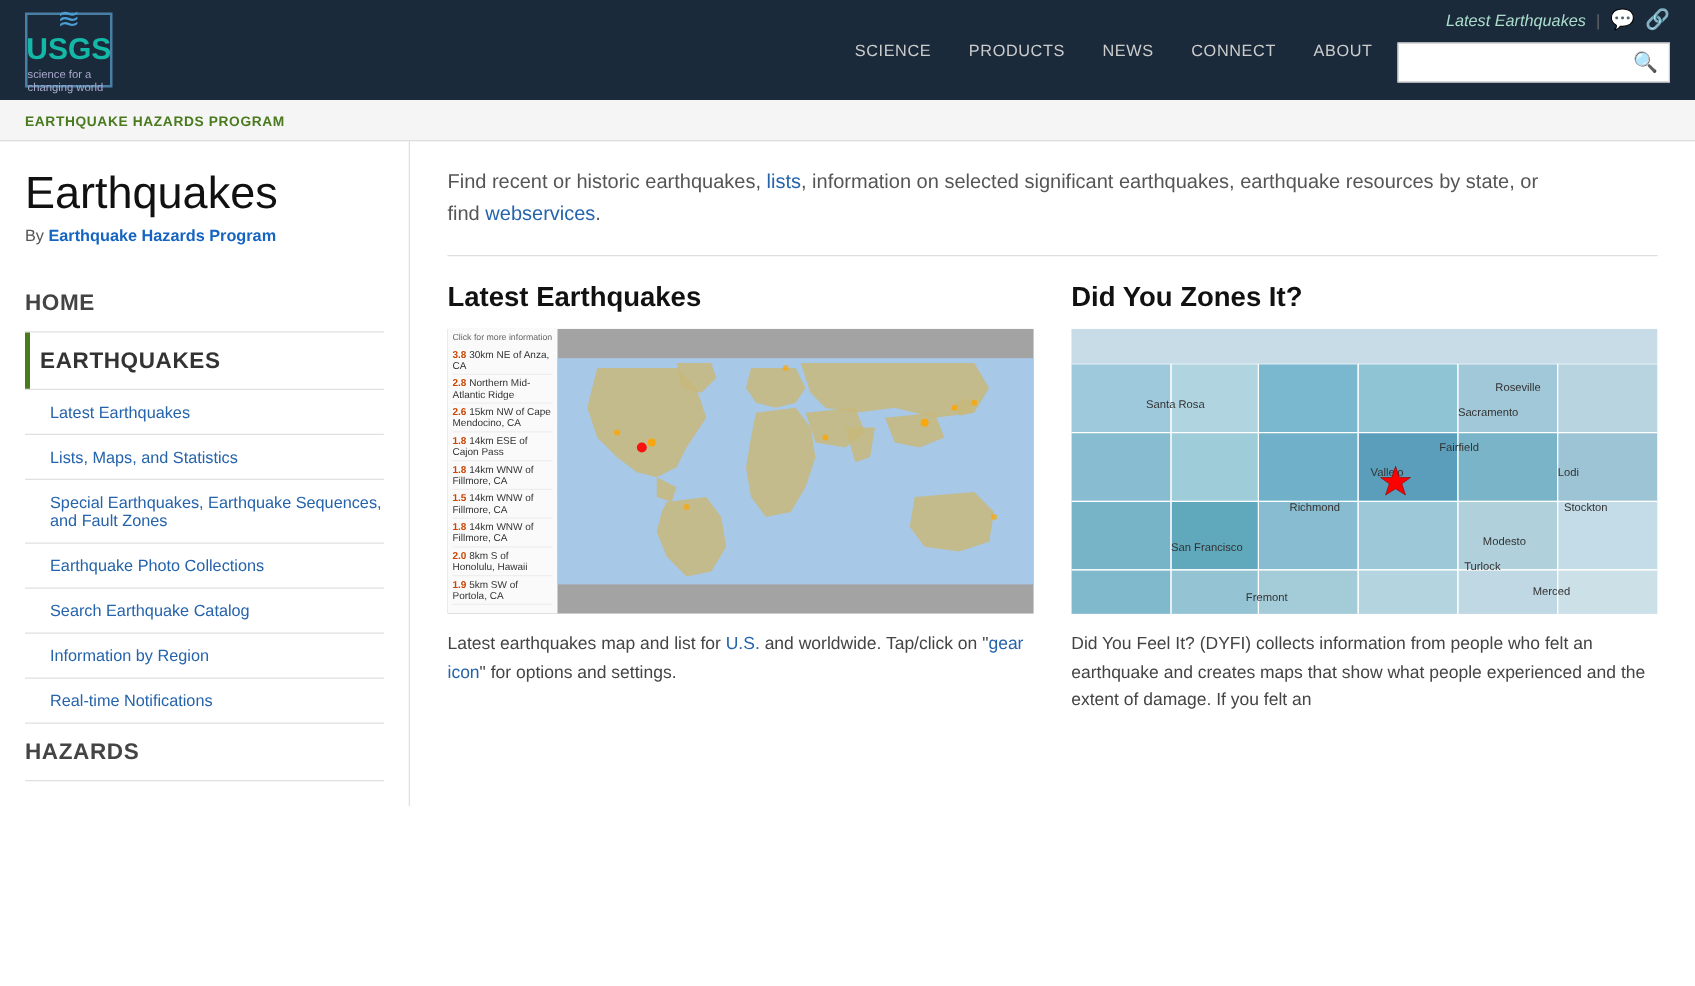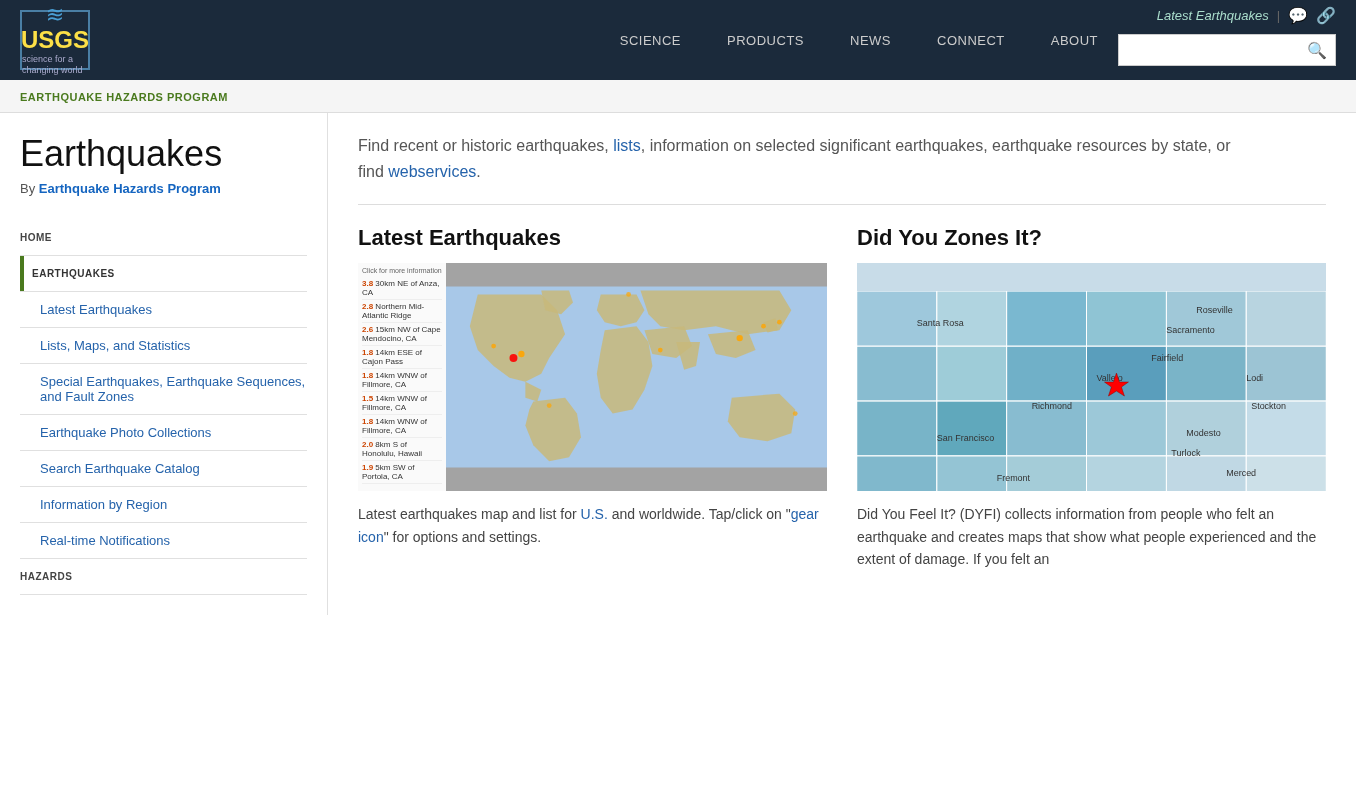--- a/index.html
+++ b/index.html
@@ -34,31 +34,31 @@
       gap: 2px;
     }
     .logo-waves {
       color: #4a9fd4;
       font-size: 22px;
       line-height: 1;
     }
     .logo-usgs {
       font-size: 24px;
       font-weight: bold;
-      color: #fde047;
+      color: #14b8a6;
       line-height: 1;
     }
     .logo-tagline {
       font-size: 9px;
       color: #aac;
       line-height: 1.2;
     }
     .header-nav {
       display: flex;
-      gap: 46px;
+      gap: 30px;
       margin-left: auto;
       margin-right: 20px;
     }
     .header-nav a {
       color: #ccc;
       text-decoration: none;
       font-size: 13px;
       letter-spacing: 0.5px;
     }
     .header-top-right {
@@ -150,21 +150,21 @@
     }
     .by-line a {
       color: #1565c0;
       text-decoration: none;
       font-weight: bold;
     }
 
     .sidebar-nav { list-style: none; }
     .sidebar-nav li { border-bottom: 1px solid #e0e0e0; }
     .sidebar-nav .nav-section {
-      font-size: 10px;
+      font-size: 18px;
       font-weight: bold;
       color: #444;
       padding: 12px 0 12px 0;
       letter-spacing: 0.5px;
       text-transform: uppercase;
       display: block;
       text-decoration: none;
     }
     .sidebar-nav .nav-section.active {
       border-left: 4px solid #4a7a1e;

